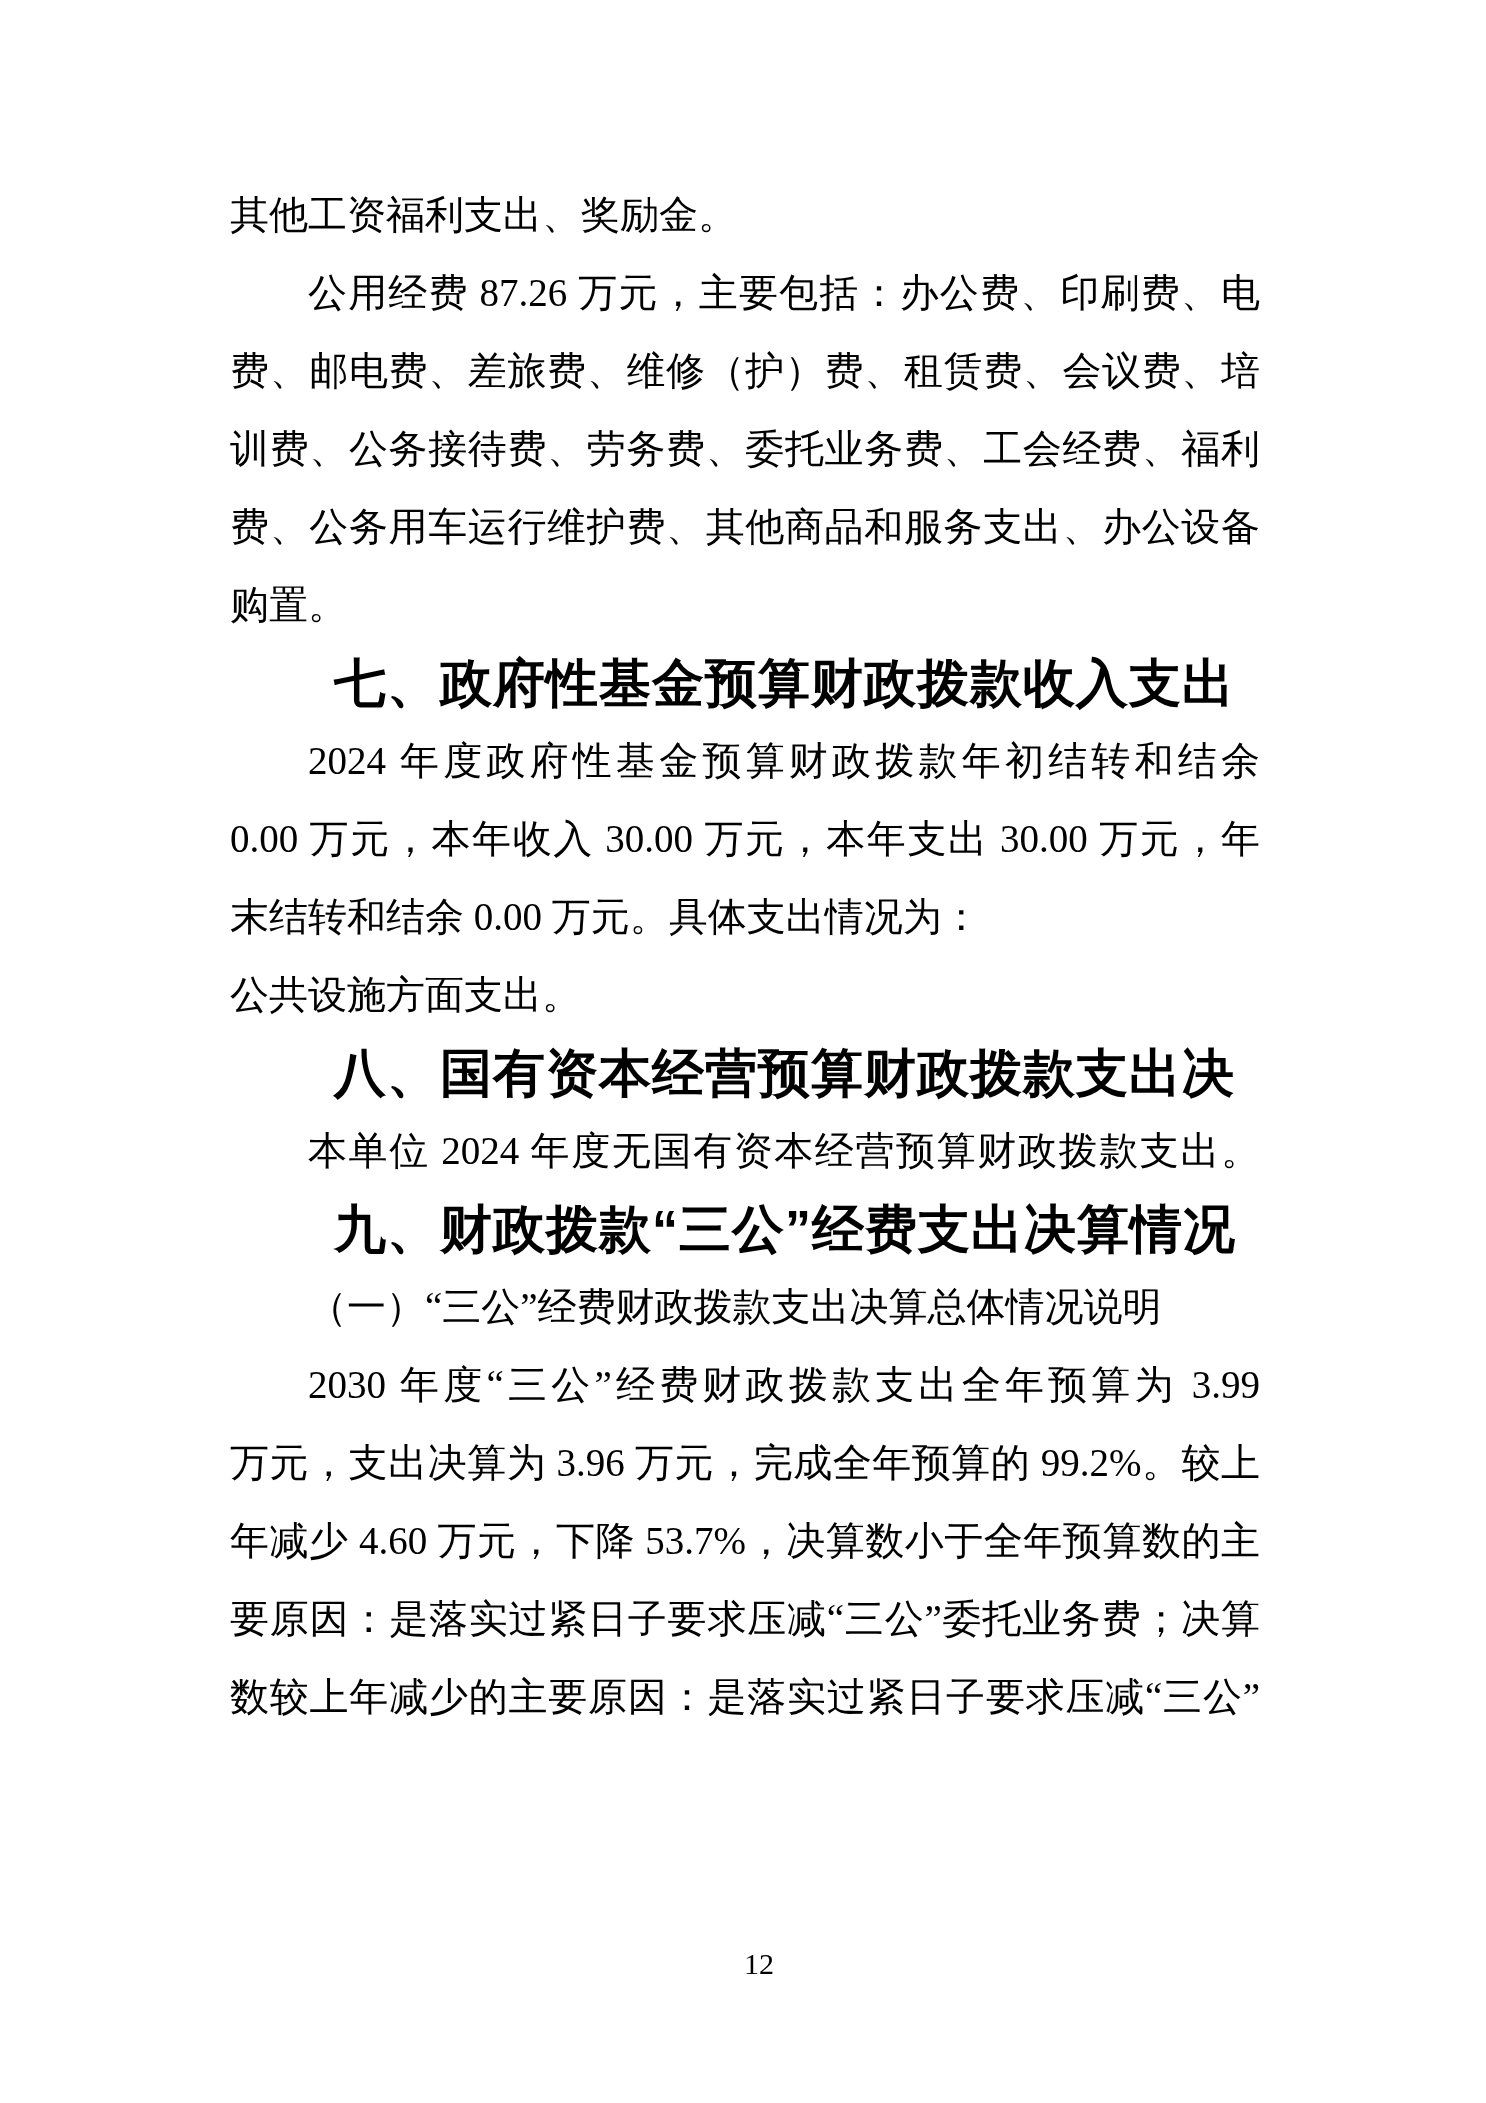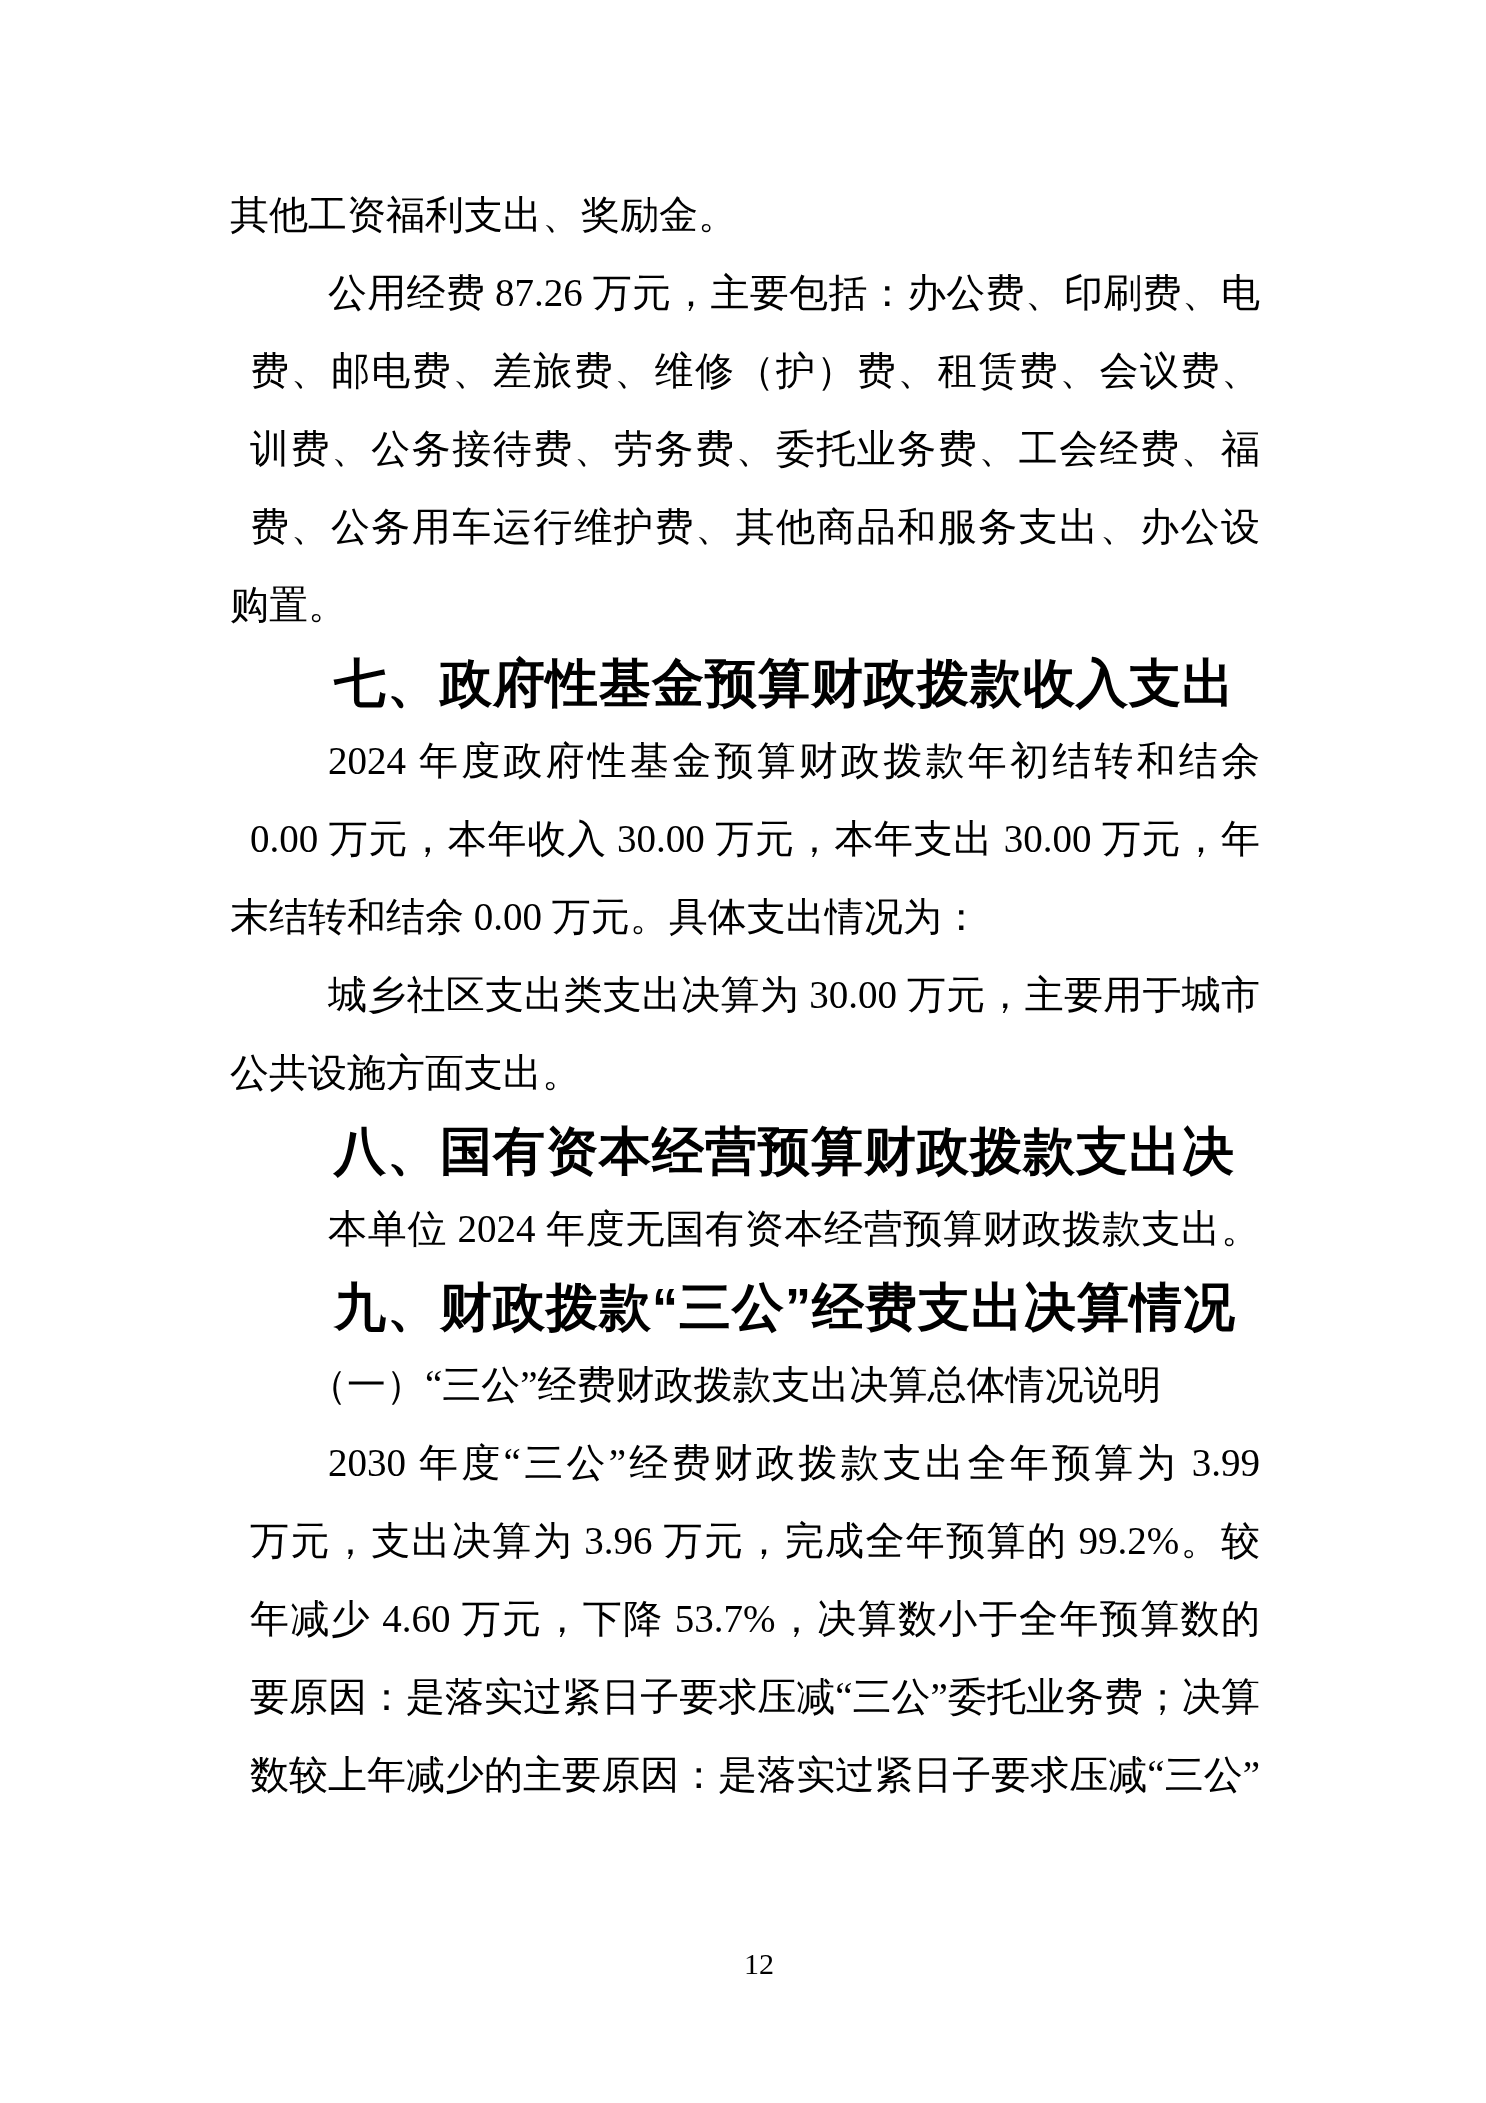--- a/index.html
+++ b/index.html
@@ -32,21 +32,20 @@
     text-align: left;
   }
   .indent {
     text-indent: 2em;
   }
   
   .just {
     text-align: justify;
     text-align-last: justify;
     text-justify: inter-character;
-    margin-left: 20px;
   }
   
   .head {
     font-family: "Liberation Sans", "DejaVu Sans", sans-serif;
     font-weight: 700;
     font-size: 52px;
     letter-spacing: 1px;
   }
   .pagenum {
     position: absolute;
@@ -69,21 +68,20 @@
     <div class="ln">其他工资福利支出、奖励金。</div>
     <div class="ln indent just">公用经费 87.26 万元，主要包括：办公费、印刷费、电</div>
     <div class="ln just">费、邮电费、差旅费、维修（护）费、租赁费、会议费、培</div>
     <div class="ln just">训费、公务接待费、劳务费、委托业务费、工会经费、福利</div>
     <div class="ln just">费、公务用车运行维护费、其他商品和服务支出、办公设备</div>
     <div class="ln">购置。</div>
     <div class="ln head indent">七、政府性基金预算财政拨款收入支出决算情况说明</div>
     <div class="ln indent just">2024 年度政府性基金预算财政拨款年初结转和结余</div>
     <div class="ln just">0.00 万元，本年收入 30.00 万元，本年支出 30.00 万元，年</div>
     <div class="ln">末结转和结余 0.00 万元。具体支出情况为：</div>
-    <div class="ln indent just">城乡社区支出类支出决算为 30.00 万元，主要用于城市</div>
     <div class="ln">公共设施方面支出。</div>
     <div class="ln head indent">八、国有资本经营预算财政拨款支出决算情况说明</div>
     <div class="ln indent just">本单位 2024 年度无国有资本经营预算财政拨款支出。</div>
     <div class="ln head indent">九、财政拨款“三公”经费支出决算情况说明</div>
     <div class="ln indent">（一）“三公”经费财政拨款支出决算总体情况说明</div>
     <div class="ln indent just">2030 年度“三公”经费财政拨款支出全年预算为 3.99</div>
     <div class="ln just">万元，支出决算为 3.96 万元，完成全年预算的 99.2%。较上</div>
     <div class="ln just">年减少 4.60 万元，下降 53.7%，决算数小于全年预算数的主</div>
     <div class="ln just">要原因：是落实过紧日子要求压减“三公”委托业务费；决算</div>
     <div class="ln just">数较上年减少的主要原因：是落实过紧日子要求压减“三公”</div>

